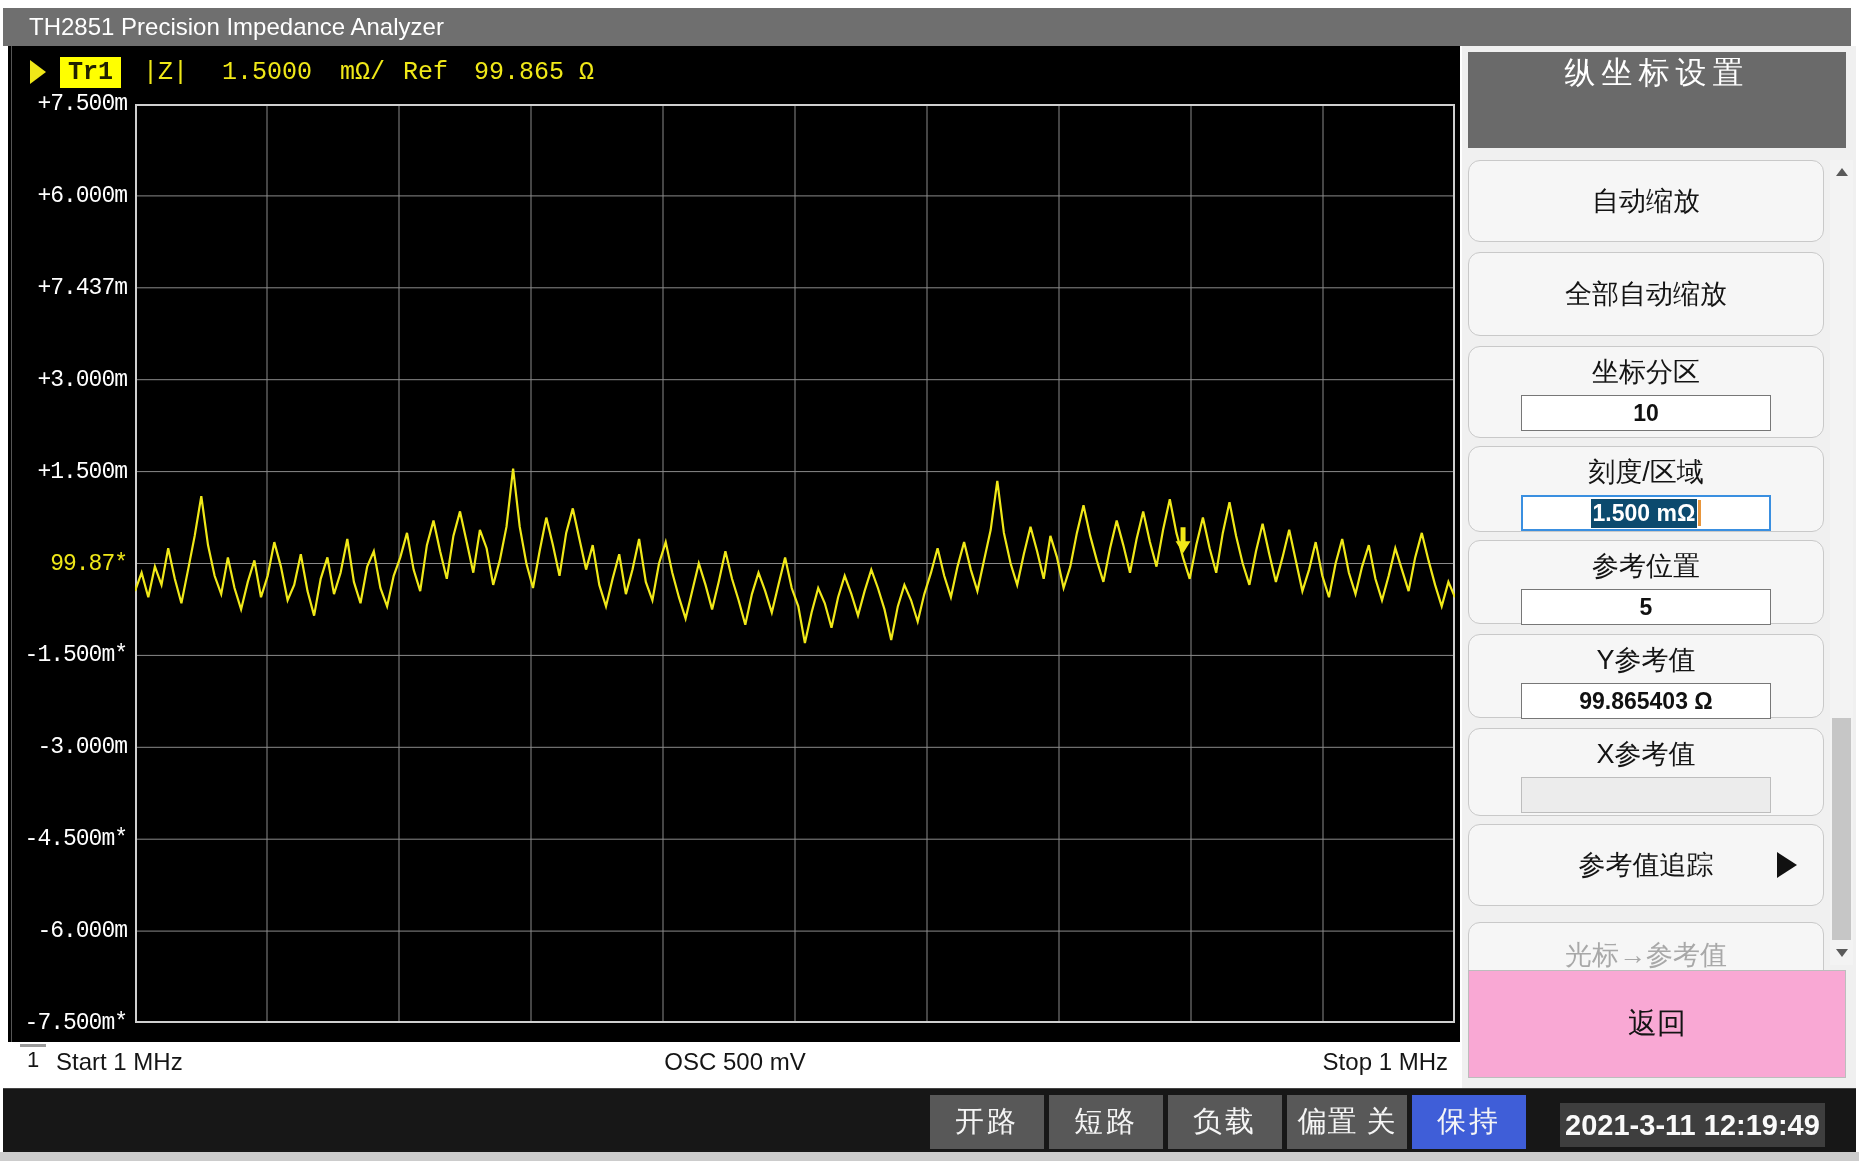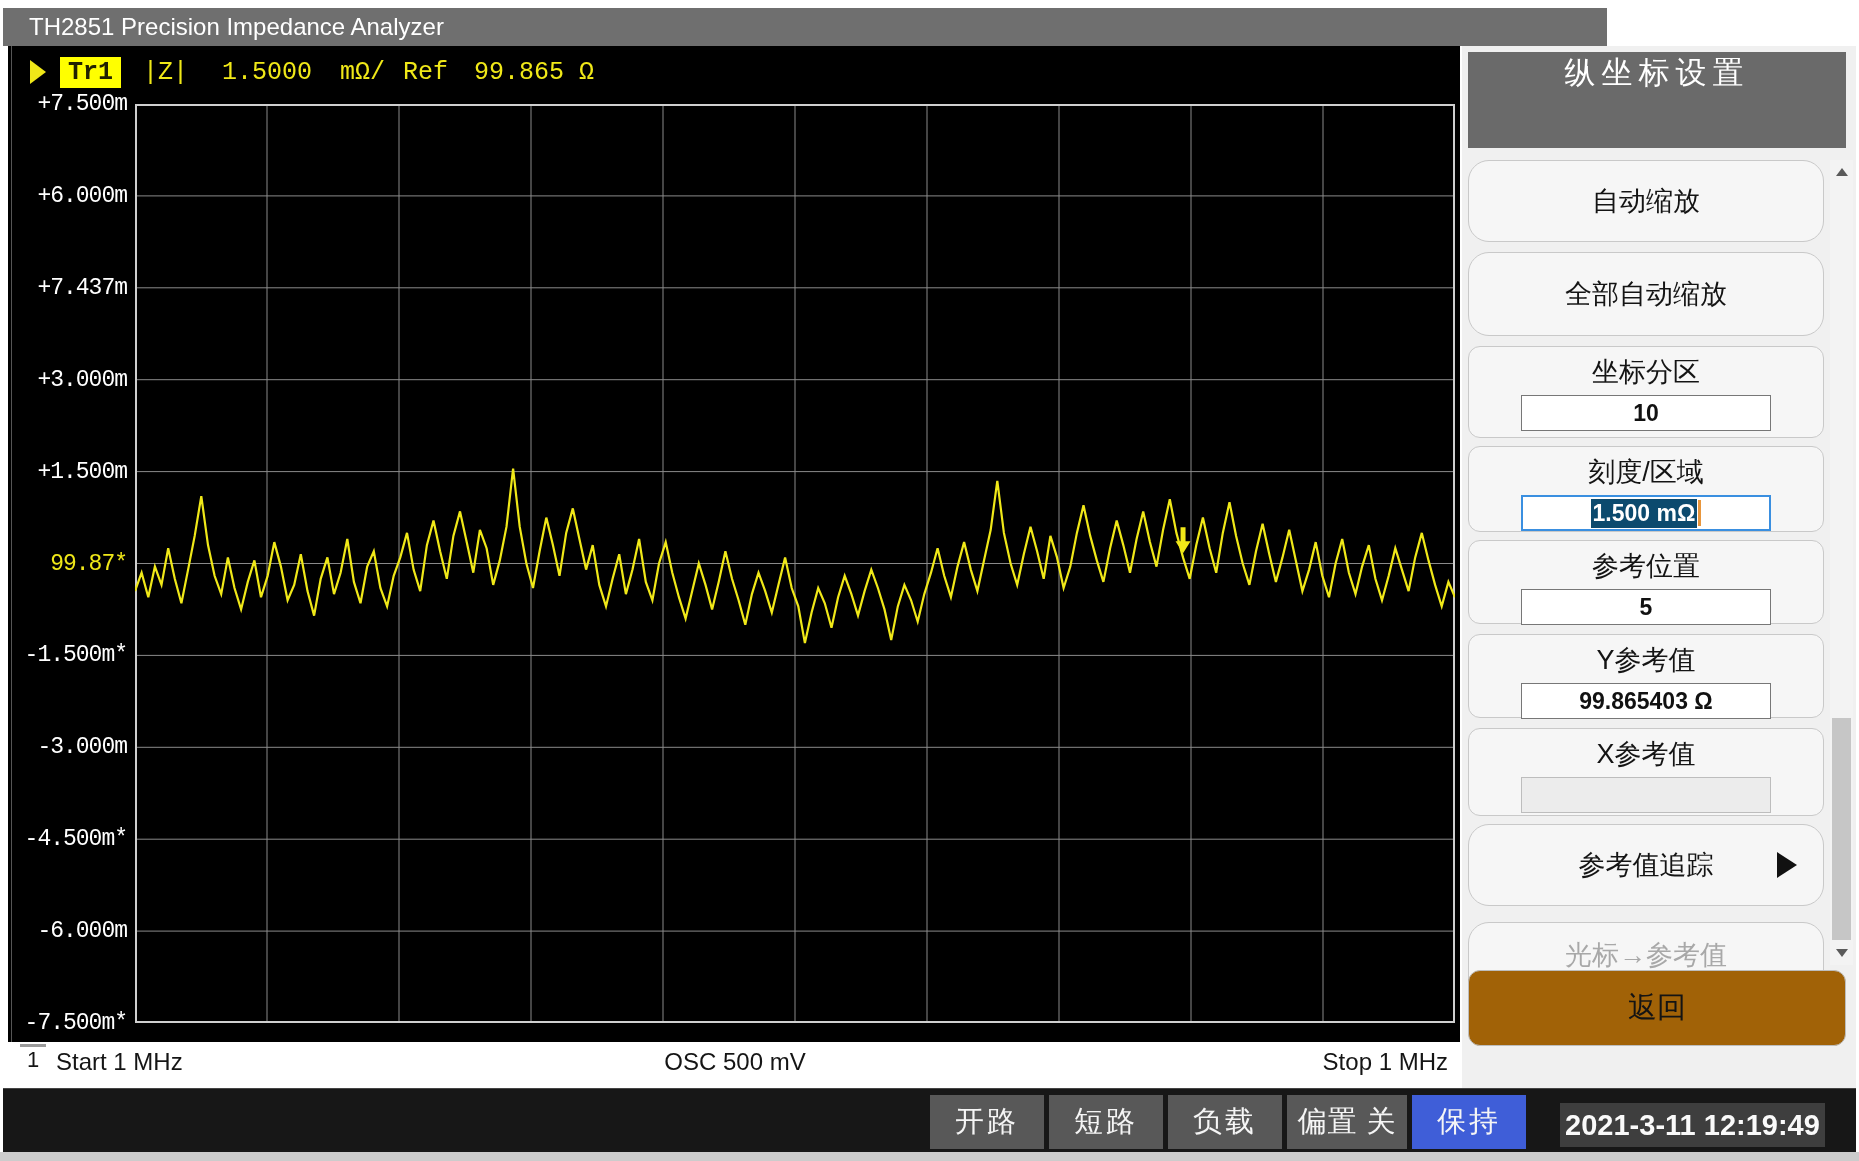--- a/index.html
+++ b/index.html
@@ -1,21 +1,21 @@
 <!DOCTYPE html>
 <html><head>
 <meta charset="utf-8">
 <style>
   * { margin:0; padding:0; box-sizing:border-box; }
   html,body { background:#ffffff; }
   body { font-family:"Liberation Sans", sans-serif; }
   #app { position:relative; width:1859px; height:1161px; background:#ffffff; overflow:hidden; }
 
   
-  .title-bar { position:absolute; left:3px; top:8px; width:1604px; height:38px;
+  .title-bar { position:absolute; left:3px; top:8px; width:1848px; height:38px;
     background:#6f6f6f; color:#ffffff; font-size:24px; font-weight:500;
     display:flex; align-items:center; padding-left:26px; }
 
   
   .chart-panel { position:absolute; left:8px; top:46px; width:1452px; height:996px; background:#000000; }
   .chart-panel::before { content:""; position:absolute; left:3px; top:0; width:1px; height:100%; background:#555; }
 
   .trace-header { position:absolute; left:22px; top:8px; height:36px; display:flex; align-items:center;
     font-family:"Liberation Mono", monospace; font-size:25px; color:#f0e818; white-space:pre; }
   .trace-arrow { width:0; height:0; border-left:16px solid #f0e818; border-top:12px solid transparent;
@@ -40,37 +40,37 @@
   .chan-num { position:absolute; left:8px; top:2px; padding:0 7px; border-top:3px solid #9a9a9a; font-size:22px; }
   .start-label { position:absolute; left:44px; top:6px; }
   .osc-label { position:absolute; left:0; top:6px; width:100%; text-align:center; }
   .stop-label { position:absolute; right:10px; top:6px; }
 
   
   .sidebar { position:absolute; left:1462px; top:46px; width:394px; height:1042px; background:#f0f0f0; }
   .sb-header { position:absolute; left:6px; top:6px; width:378px; height:96px; background:#6a6a6a;
     color:#ffffff; font-size:31px; letter-spacing:6px; display:flex; justify-content:center; }
   .sb-btn { position:absolute; left:6px; width:356px; background:#f6f6f6; border:1px solid #c9c9c9;
-    border-radius:21px; display:flex; align-items:center; justify-content:center;
+    border-radius:12px; display:flex; align-items:center; justify-content:center;
     font-size:27px; color:#141414; }
   .sb-section { position:absolute; left:6px; width:356px; background:#f6f6f6; border:1px solid #c9c9c9;
     border-radius:12px; text-align:center; color:#141414; }
   .sb-section .sec-label { font-size:27px; margin-top:7px; }
   .sb-input { width:250px; height:36px; margin:5px auto 0; background:#ffffff; border:1px solid #777;
     font-size:23px; font-weight:bold; display:flex; align-items:center; justify-content:center; color:#111; }
   .sb-input.focused { border:2px solid #3a8fe0; }
   .sb-input.focused .sel { background:#0c4a6e; color:#ffffff; padding:1px 2px; }
   .caret { display:inline-block; width:3px; height:26px; background:#e8963d; margin-left:1px; }
   .sb-input.disabled { background:#ececec; border:1px solid #bdbdbd; }
   .menu-arrow { position:absolute; right:26px; top:50%; transform:translateY(-50%);
     width:0; height:0; border-left:20px solid #111; border-top:13px solid transparent; border-bottom:13px solid transparent; }
   .sb-btn.dimmed { color:#a8a8a8; align-items:flex-start; }
   .sb-btn.dimmed span { margin-top:14px; }
-  .back-btn { position:absolute; left:6px; top:924px; width:378px; height:76px; background:#a16207;
-    border:1px solid #bdbdbd; border-radius:12px; display:flex; align-items:center; justify-content:center;
+  .back-btn { position:absolute; left:6px; top:924px; width:378px; height:108px; background:#f9a8d4;
+    border:1px solid #bdbdbd; border-radius:0; display:flex; align-items:center; justify-content:center;
     font-size:29px; color:#141414; z-index:5; }
 
   
   .sb-scroll { position:absolute; left:368px; top:114px; width:23px; height:805px; background:#f3f3f3; }
   .scroll-up, .scroll-down { position:absolute; left:0; width:23px; height:24px; display:flex;
     align-items:center; justify-content:center; }
   .scroll-up { top:0; } .scroll-down { bottom:0; }
   .tri-up { width:0; height:0; border-bottom:8px solid #5a5a5a; border-left:6px solid transparent; border-right:6px solid transparent; }
   .tri-down { width:0; height:0; border-top:8px solid #5a5a5a; border-left:6px solid transparent; border-right:6px solid transparent; }
   .scroll-thumb { position:absolute; left:2px; top:558px; width:19px; height:222px; background:#c6c6c6; }

